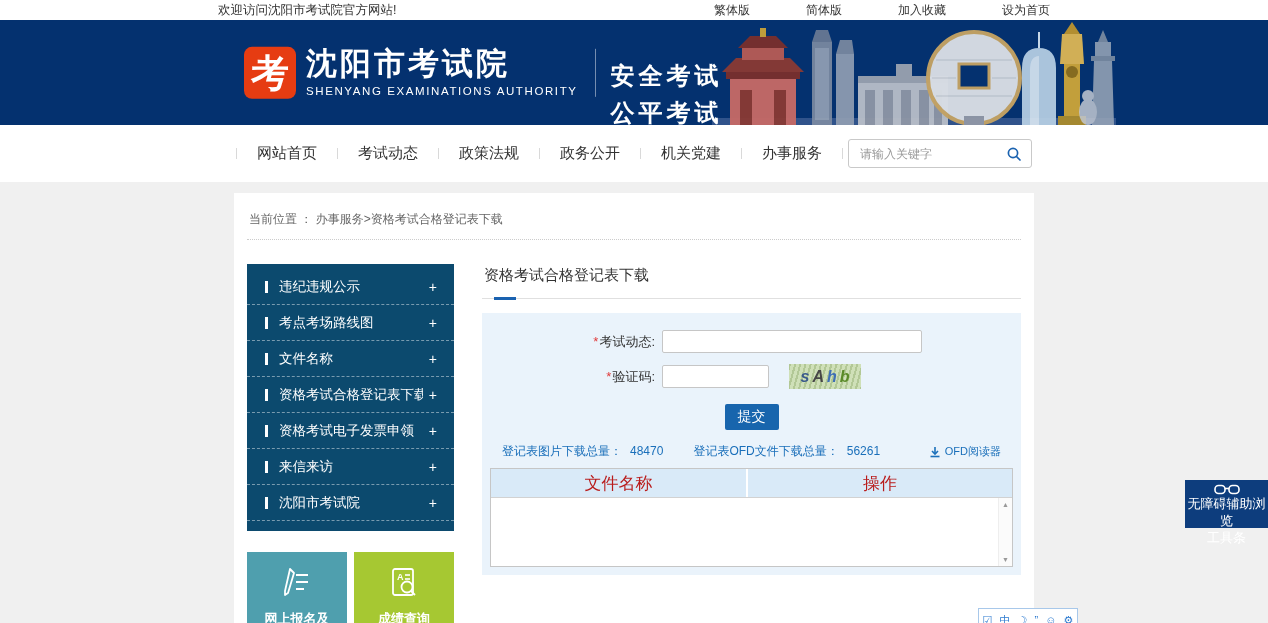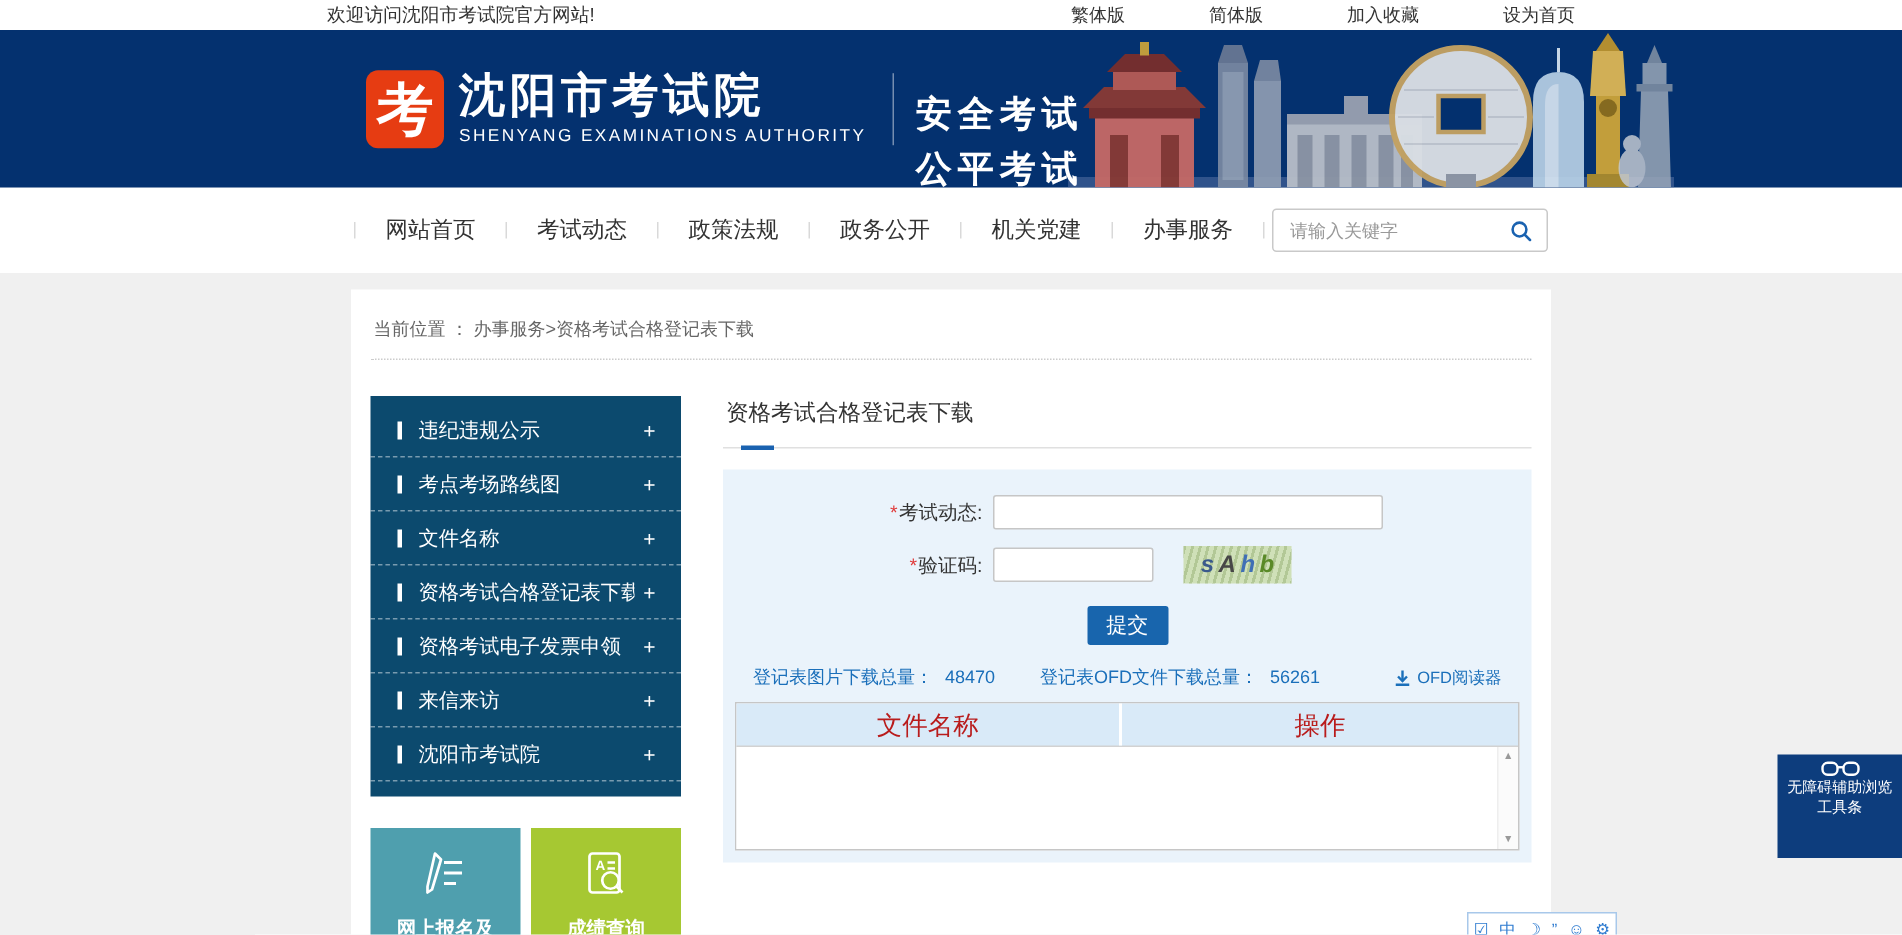--- a/index.html
+++ b/index.html
@@ -104,22 +104,22 @@
   .thead { display:flex; background:#d9eaf8; border-bottom:1px solid #d2d2d2; height:29px; }
   .th { display:flex; align-items:center; justify-content:center; font-size:17px; color:#b91c1c; }
   .th-name { width:49.3%; border-right:2px solid #fff; }
   .th-action { flex:1; }
   .tbody { height:68px; position:relative; background:#fff; }
   .vscroll { position:absolute; right:0; top:0; bottom:0; width:14px;
     display:flex; flex-direction:column; justify-content:space-between; align-items:center;
     font-size:7px; color:#999; padding:3px 0; background:#fbfbfb; border-left:1px solid #eee; cursor:pointer; }
 
   
-  .a11y { position:absolute; right:0; top:503px; width:83px; height:69px; background:#0d3d7d;
-    color:#fff; text-align:center; font-size:10px; line-height:1.3; padding-top:4px; cursor:pointer; z-index:5; }
+  .a11y { position:absolute; right:0; top:480px; width:83px; height:48px; background:#0d3d7d;
+    color:#fff; text-align:center; font-size:13px; line-height:1.3; padding-top:4px; cursor:pointer; z-index:5; }
   .a11y .glasses { display:block; margin:0 auto 1px; }
 
   
   .mini-toolbar { position:absolute; left:978px; top:608px; width:100px; height:24px;
     background:#fff; border:1px solid #a8c8ea; display:flex; align-items:center;
     justify-content:space-around; color:#2e7bd0; font-size:11px; z-index:5; }
   .mini-toolbar span { cursor:pointer; line-height:1; }
 </style>
 </head>
 <body>

